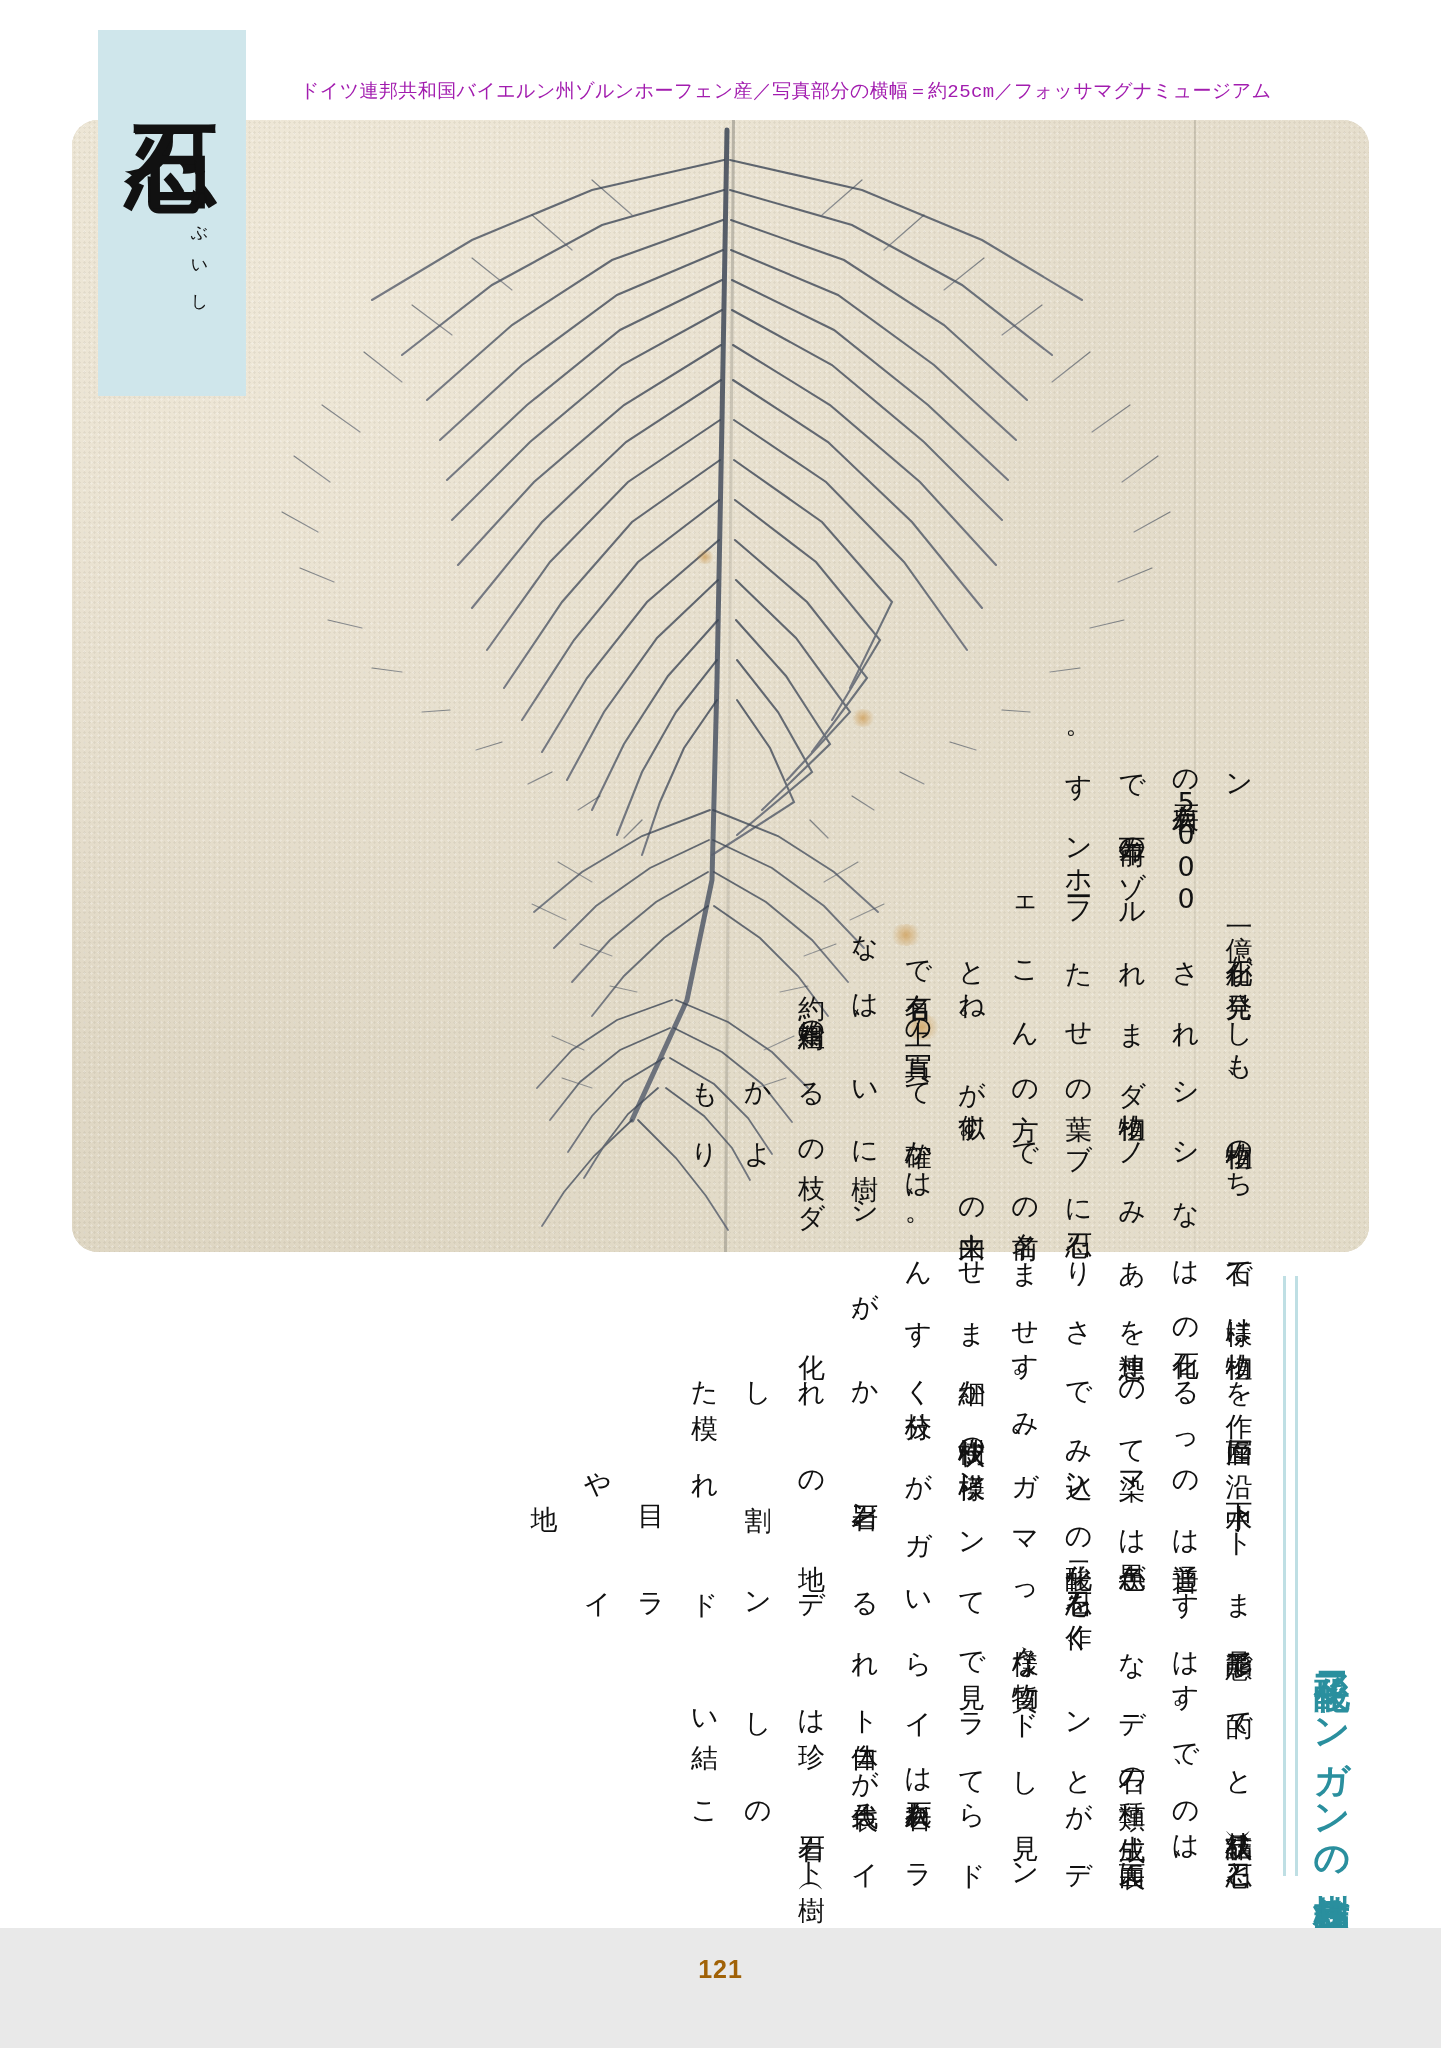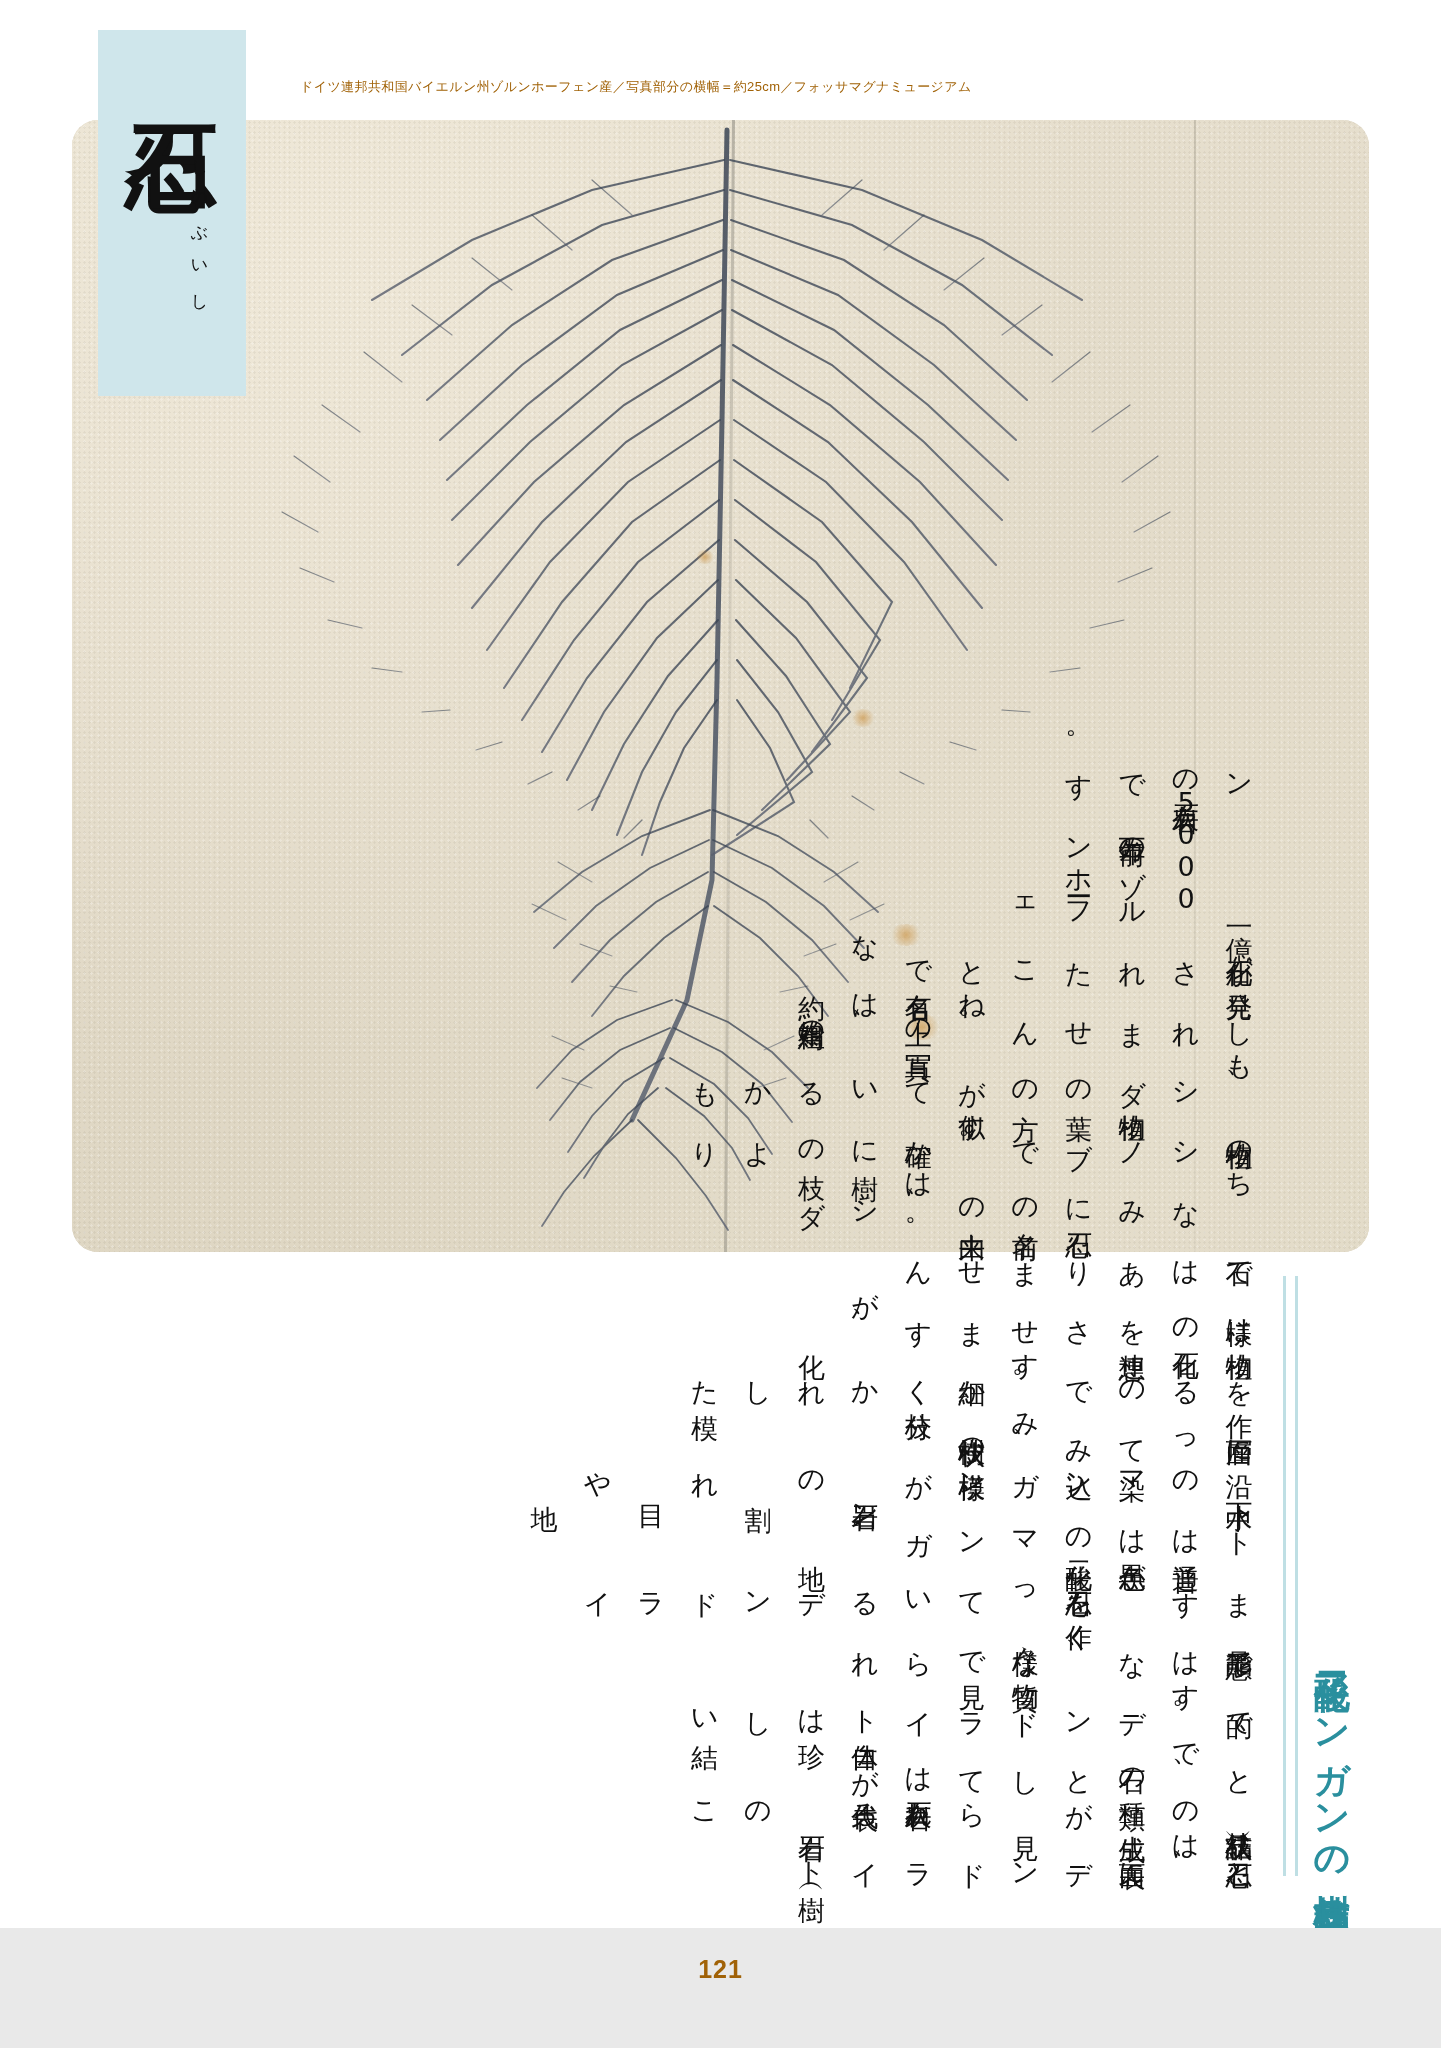--- a/index.html
+++ b/index.html
@@ -56,24 +56,24 @@
     font-size:17px;
     color:#111;
     letter-spacing:14px;
     font-family:"DejaVu Sans","Liberation Sans",sans-serif;
   }
 
   
   .photo-credit{
     position:absolute;
     left:300px;top:78px;width:1070px;
-    font-size:13px;color:#a16207;
+    font-size:19px;color:#a21caf;
     letter-spacing:0.4px;
     white-space:nowrap;
-    font-family:Liberation Sans, sans-serif;
+    font-family:Liberation Mono, monospace;
   }
 
   
   .photo{
     position:absolute;
     left:72px;top:120px;width:1297px;height:1132px;
     border-radius:26px;
     overflow:hidden;
     background:#ddd6c6;
   }

